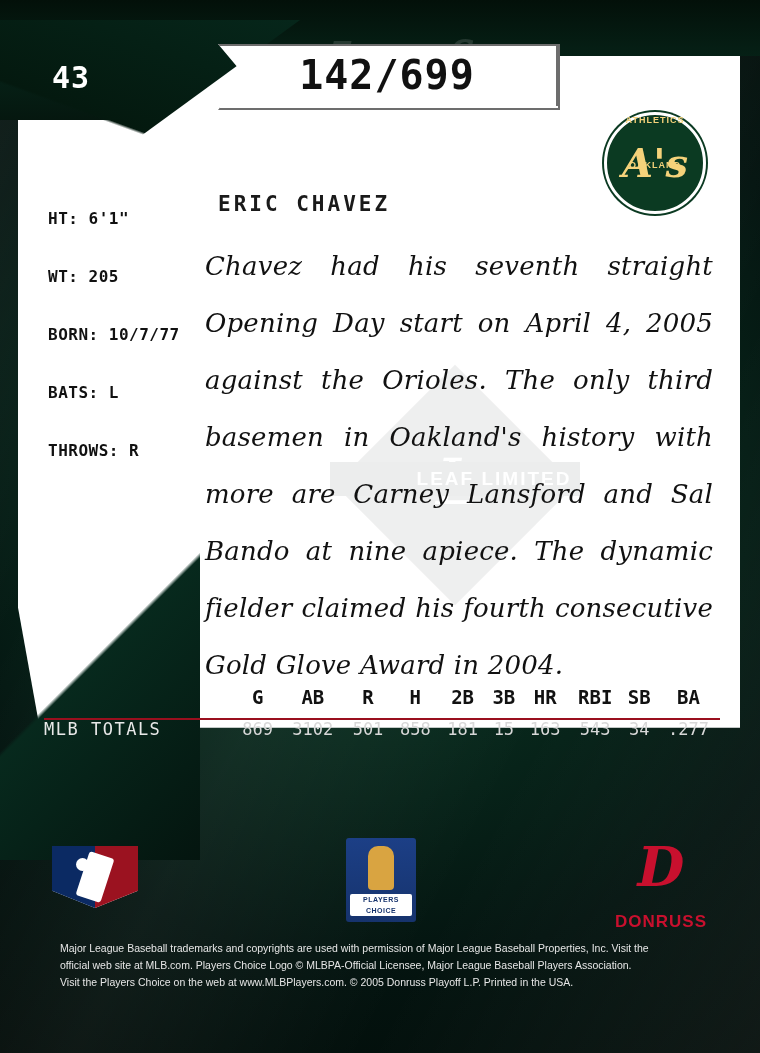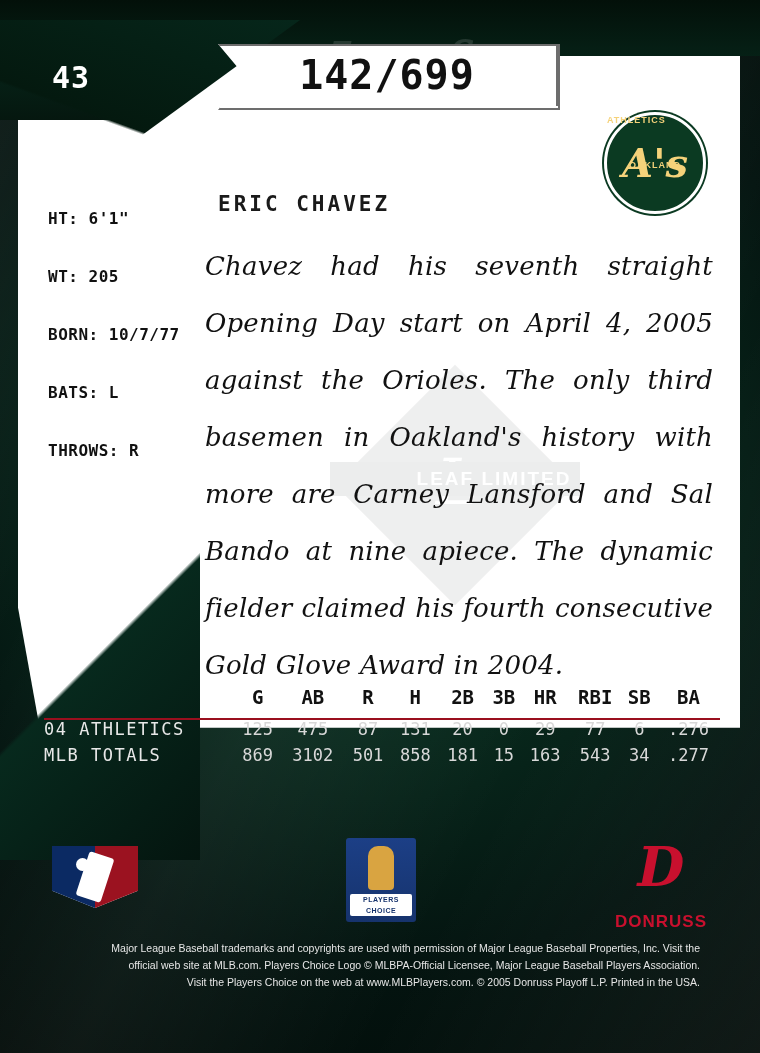--- a/index.html
+++ b/index.html
@@ -91,21 +91,21 @@
   .team-logo{
     position:absolute;left:604px;top:112px;width:96px;height:96px;border-radius:50%;
     background:#0b3a22;border:3px solid #ffffff;
     box-shadow:0 0 0 2px #0b3a22;
   }
   .team-logo .ring-text{
     position:absolute;inset:0;color:#f5d27a;font-size:9px;font-weight:700;
     font-family:"Liberation Sans",sans-serif;letter-spacing:1px;
   }
   .team-logo .t1{position:absolute;top:6px;left:0;width:100%;text-align:center;margin-top:39px;}
-  .team-logo .t2{position:absolute;bottom:6px;left:0;width:100%;text-align:left;}
+  .team-logo .t2{position:absolute;bottom:6px;left:0;width:100%;text-align:center;}
   .team-logo .as{
     position:absolute;left:0;top:50%;transform:translateY(-52%);width:100%;
     text-align:center;color:#f5d27a;font-family:"DejaVu Serif",serif;
     font-size:40px;font-weight:700;font-style:italic;
   }
   .tm{position:absolute;right:-2px;bottom:2px;color:#fff;font-size:8px;}
 
   
   .player-name{
     position:absolute;left:218px;top:192px;
@@ -215,21 +215,21 @@
     font-family:"DejaVu Serif",serif;font-size:54px;font-weight:700;color:#c8102e;
     line-height:54px;font-style:italic;
   }
   .donruss .d-text{
     font-family:"Liberation Sans",sans-serif;font-size:17px;font-weight:700;
     color:#c8102e;letter-spacing:1px;margin-top:18px;
   }
 
   .legal{
     position:absolute;left:60px;top:940px;width:640px;
-    text-align:right;color:#e6e6e6;
+    text-align:left;color:#e6e6e6;
     font-family:"Liberation Sans",sans-serif;font-size:10.5px;line-height:17px;
   }
   .legal-line{white-space:nowrap;}
 </style>
 </head>
 <body>
 
 <div class="card">
   <div class="frame"></div>
   <div class="frame-shine"></div>
@@ -288,33 +288,20 @@
           <th>2B</th>
           <th>3B</th>
           <th>HR</th>
           <th>RBI</th>
           <th>SB</th>
           <th>BA</th>
         </tr>
       </thead>
       <tbody>
         <tr>
-          <td class="lbl">04 ATHLETICS</td>
-          <td>125</td>
-          <td>475</td>
-          <td>87</td>
-          <td>131</td>
-          <td>20</td>
-          <td>0</td>
-          <td>29</td>
-          <td>77</td>
-          <td>6</td>
-          <td>.276</td>
-        </tr>
-        <tr>
           <td class="lbl">MLB TOTALS</td>
           <td>869</td>
           <td>3102</td>
           <td>501</td>
           <td>858</td>
           <td>181</td>
           <td>15</td>
           <td>163</td>
           <td>543</td>
           <td>34</td>

